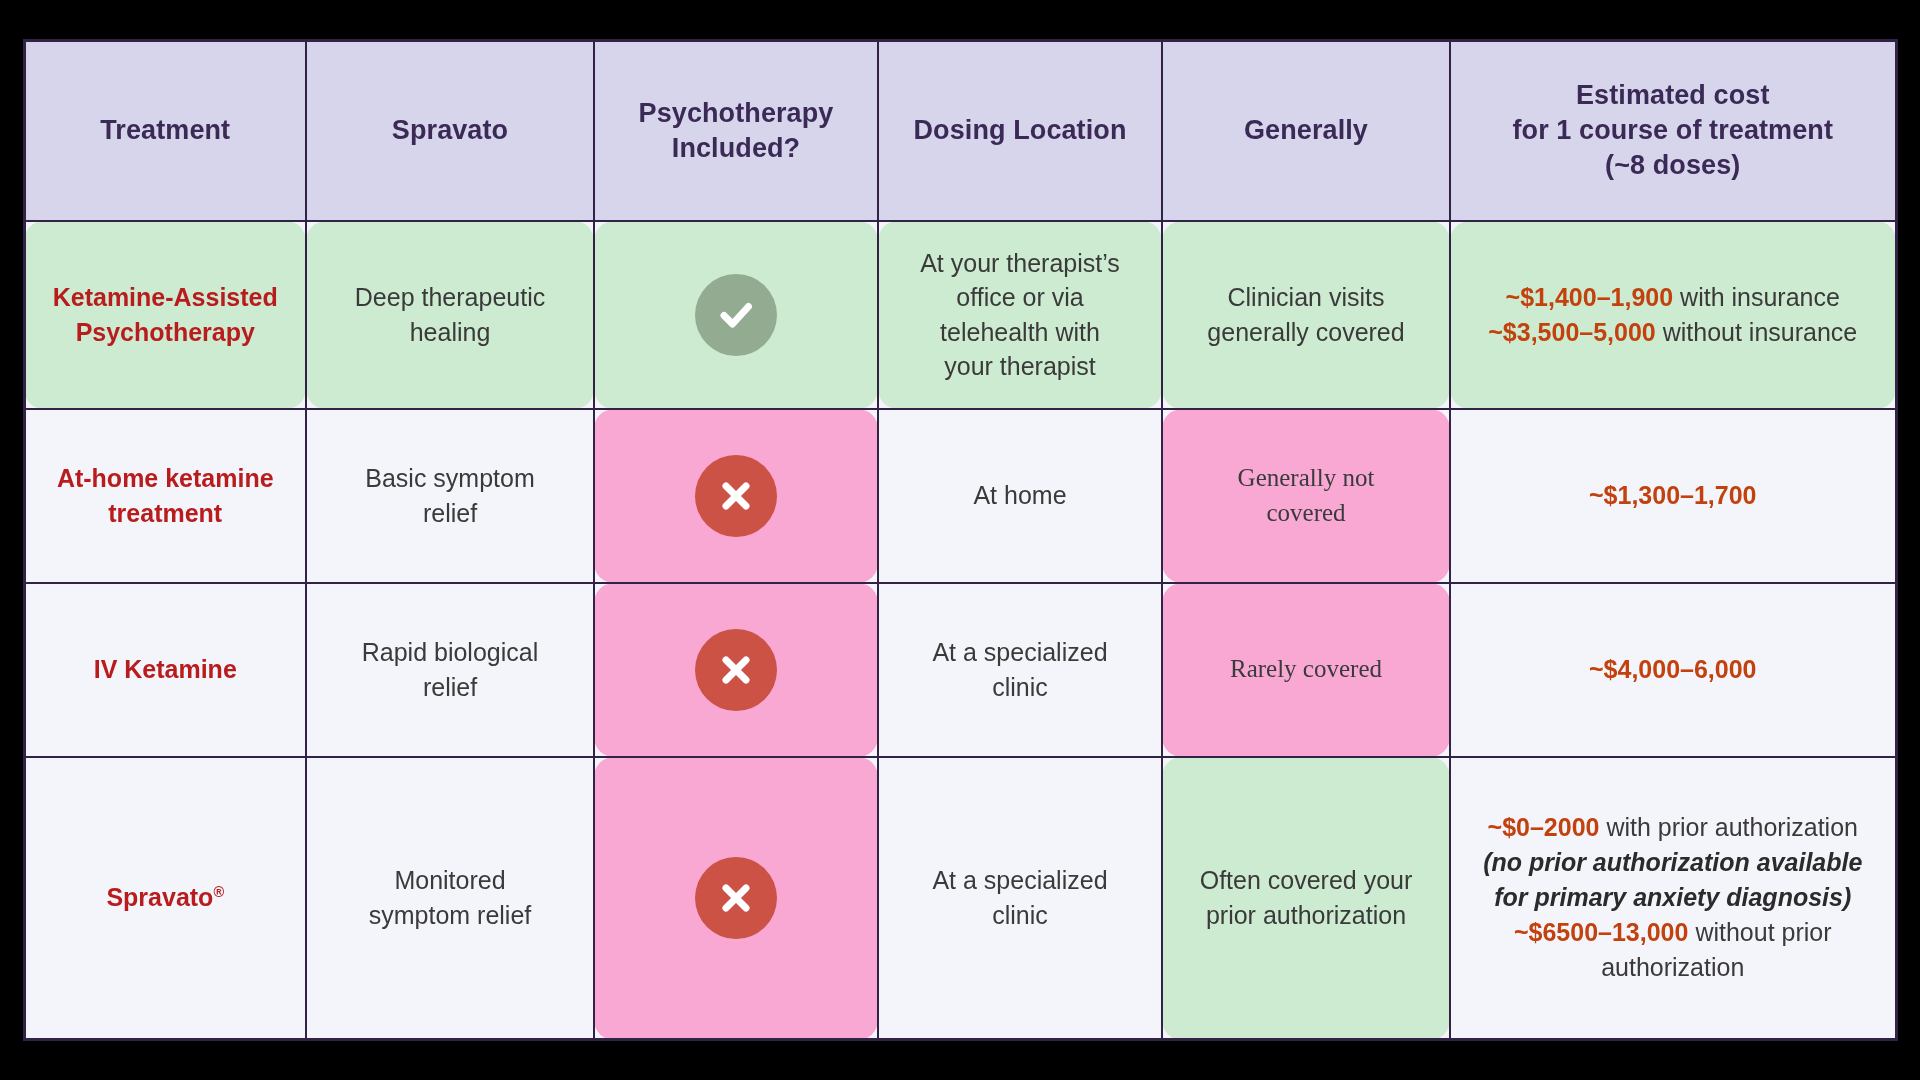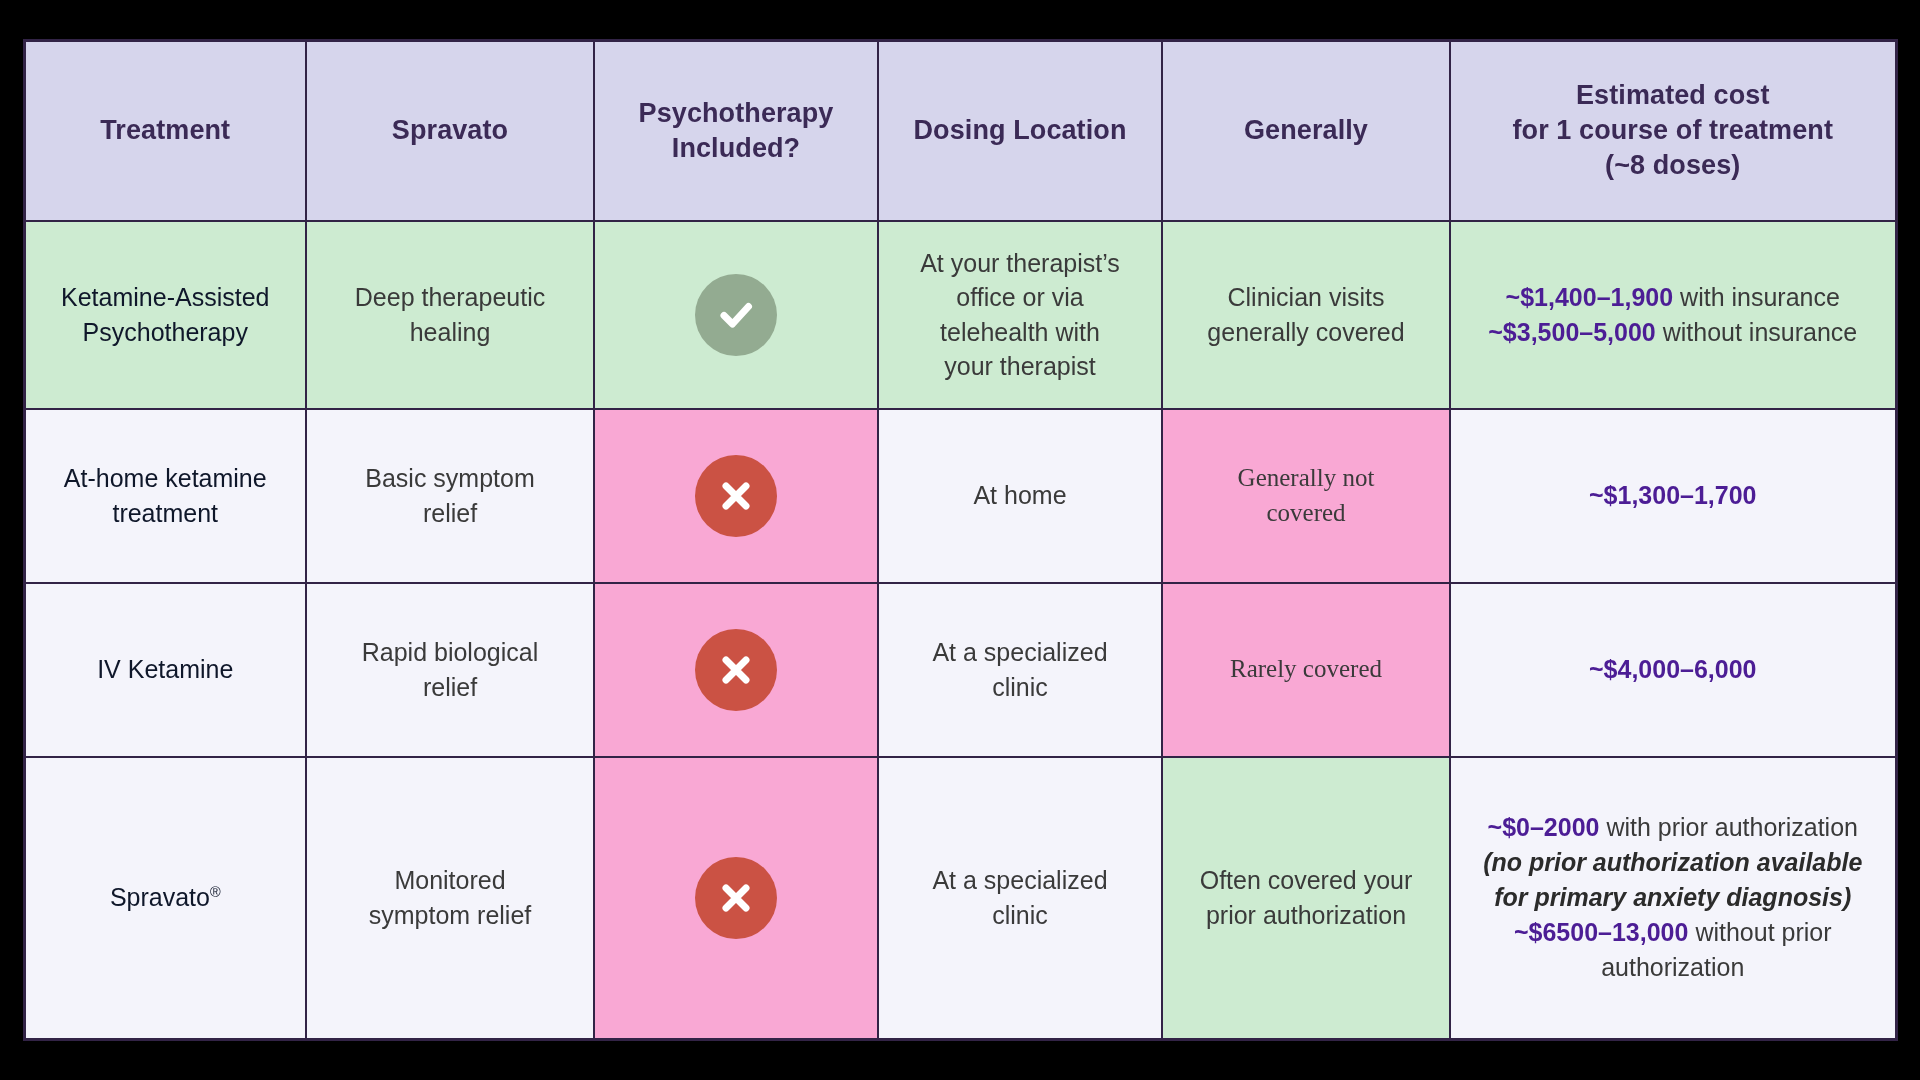--- a/index.html
+++ b/index.html
@@ -67,32 +67,33 @@
   .tone-green   { background: #cdebd1; }
   .tone-pink    { background: #f9a8d4; font-family: Liberation Serif, serif; }
   .tone-plain   { background: #f4f4fb; }
 
   
   tbody td {
     color: #3a3a3a;
     font-size: 25px;
     line-height: 1.38;
     font-weight: normal;
+    border-radius: 20px;
   }
   tbody td.name-cell {
-    font-weight: normal;
-    color: #0f172a;
+    font-weight: bold;
+    color: #b91c1c;
     font-size: 25px;
     line-height: 1.4;
   }
   tbody td.cost-cell {
     font-size: 25px;
     line-height: 1.40;
   }
-  tbody td.cost-cell b { font-weight: bold; color: #4c1d95; }
+  tbody td.cost-cell b { font-weight: bold; color: #c2410c; }
   tbody td.cost-cell i {
     font-weight: bold;
     font-style: italic;
     color: #2b2b2b;
   }
   .reg { font-size: 0.58em; vertical-align: super; line-height: 0; }
 
   
   tr.row-1 td { height: 188px; }
   tr.row-2 td { height: 174px; }

